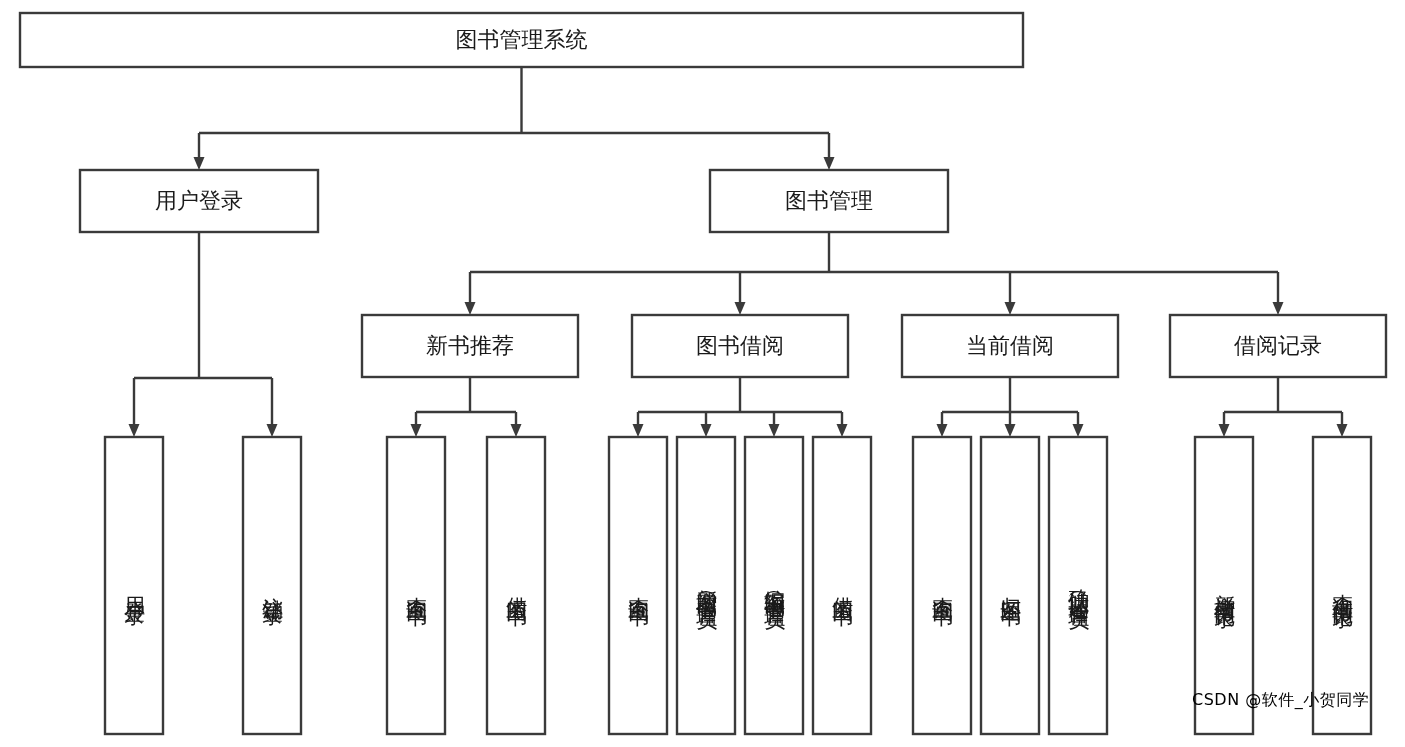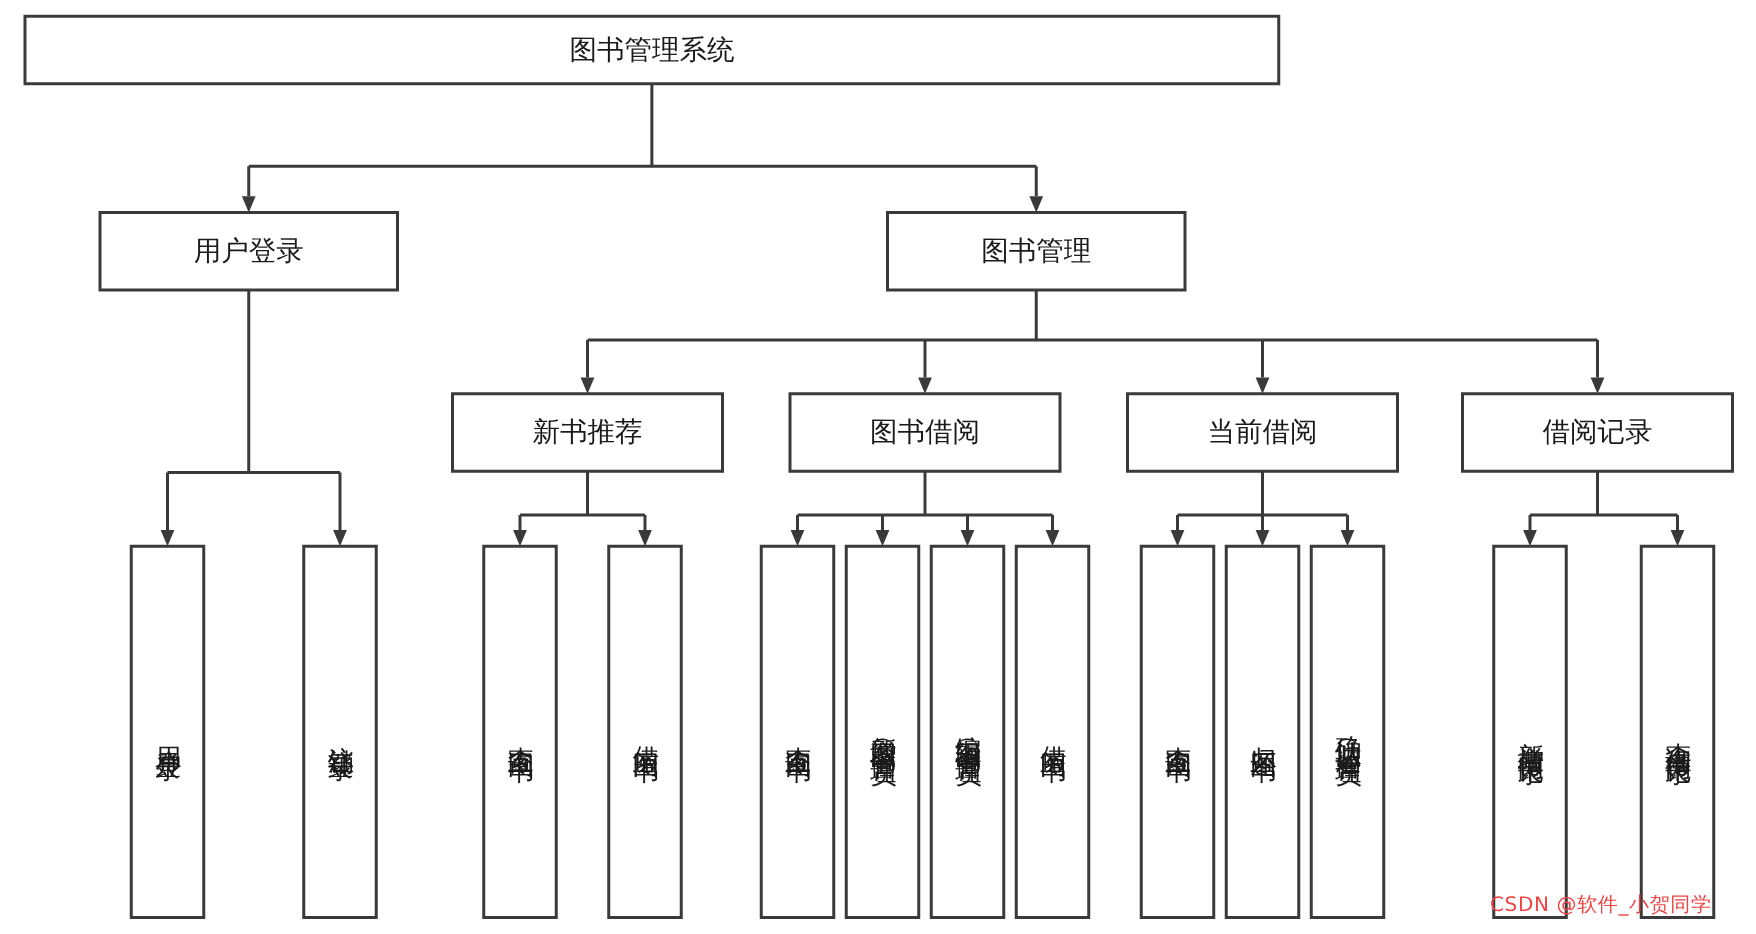--- a/index.html
+++ b/index.html
@@ -65,24 +65,24 @@
     font-size: 21px;
     line-height: 1.12;
     letter-spacing: 3px;
     color: #1a1a1a;
     white-space: nowrap;
     text-align: center;
   }
   .watermark {
     position: absolute;
     left: 1192px;
-    top: 714px;
+    top: 690px;
     font-family: "DejaVu Sans", "Liberation Sans", sans-serif;
     font-size: 16px;
-    color: #ef4444;
+    color: #000000;
     letter-spacing: 0.5px;
     white-space: nowrap;
     user-select: none;
   }
 </style>
 </head>
 <body>
 
 <div id="diagram-root">
 

